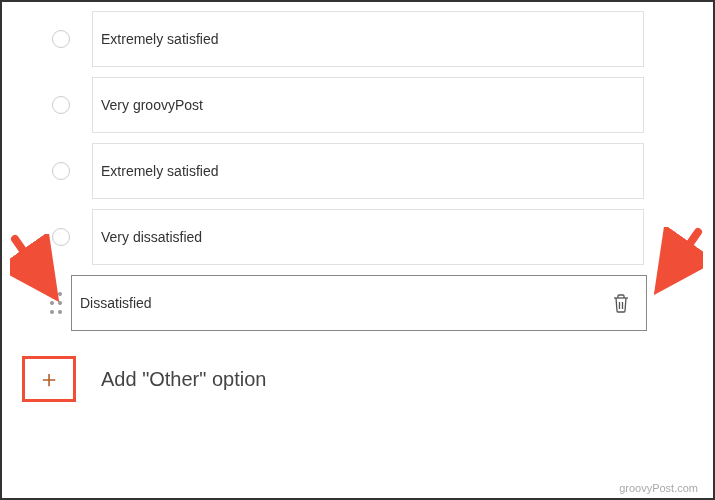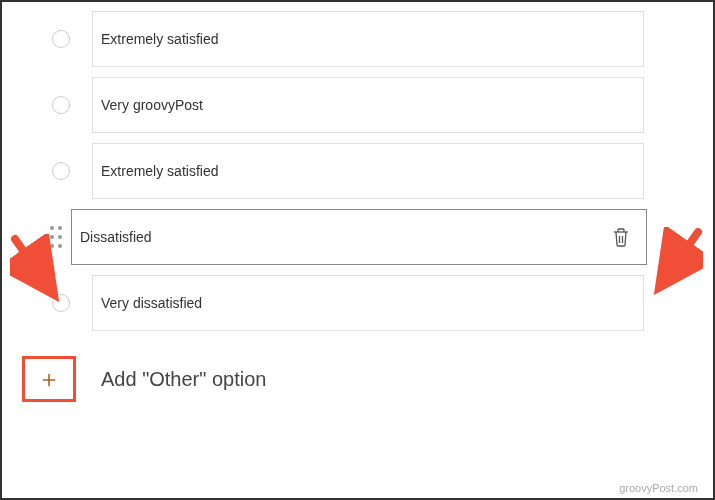--- a/index.html
+++ b/index.html
@@ -139,20 +139,27 @@
   </div>
 
   <div class="option-row">
     <div class="radio-bullet"></div>
     <div class="option-box">
       <span>Extremely satisfied</span>
     </div>
   </div>
 
   <div class="option-row">
+    <div class="radio-bullet"></div>
+    <div class="option-box">
+      <span>Very dissatisfied</span>
+    </div>
+  </div>
+
+  <div class="option-row">
     <div class="drag-handle">
       <span></span>
         <span></span>
         <span></span>
         <span></span>
         <span></span>
         <span></span>
     </div>
     <div class="option-box focused">
       <span>Dissatisfied</span>
@@ -161,27 +168,20 @@
           <path d="M3 6h14"></path>
           <path d="M7 6V4a1 1 0 011-1h4a1 1 0 011 1v2"></path>
           <path d="M5 6l1 13a1 1 0 001 1h6a1 1 0 001-1l1-13"></path>
           <path d="M8.5 10v7"></path>
           <path d="M11.5 10v7"></path>
         </svg>
       </span>
     </div>
   </div>
 
-  <div class="option-row">
-    <div class="radio-bullet"></div>
-    <div class="option-box">
-      <span>Very dissatisfied</span>
-    </div>
-  </div>
-
   <div class="controls">
     <div class="add-option-btn">
       <span class="plus-icon">＋</span>
     </div>
     <div class="add-other-btn">
       <span>Add "Other" option</span>
     </div>
   </div>
 
   <div class="arrow arrow-left">

